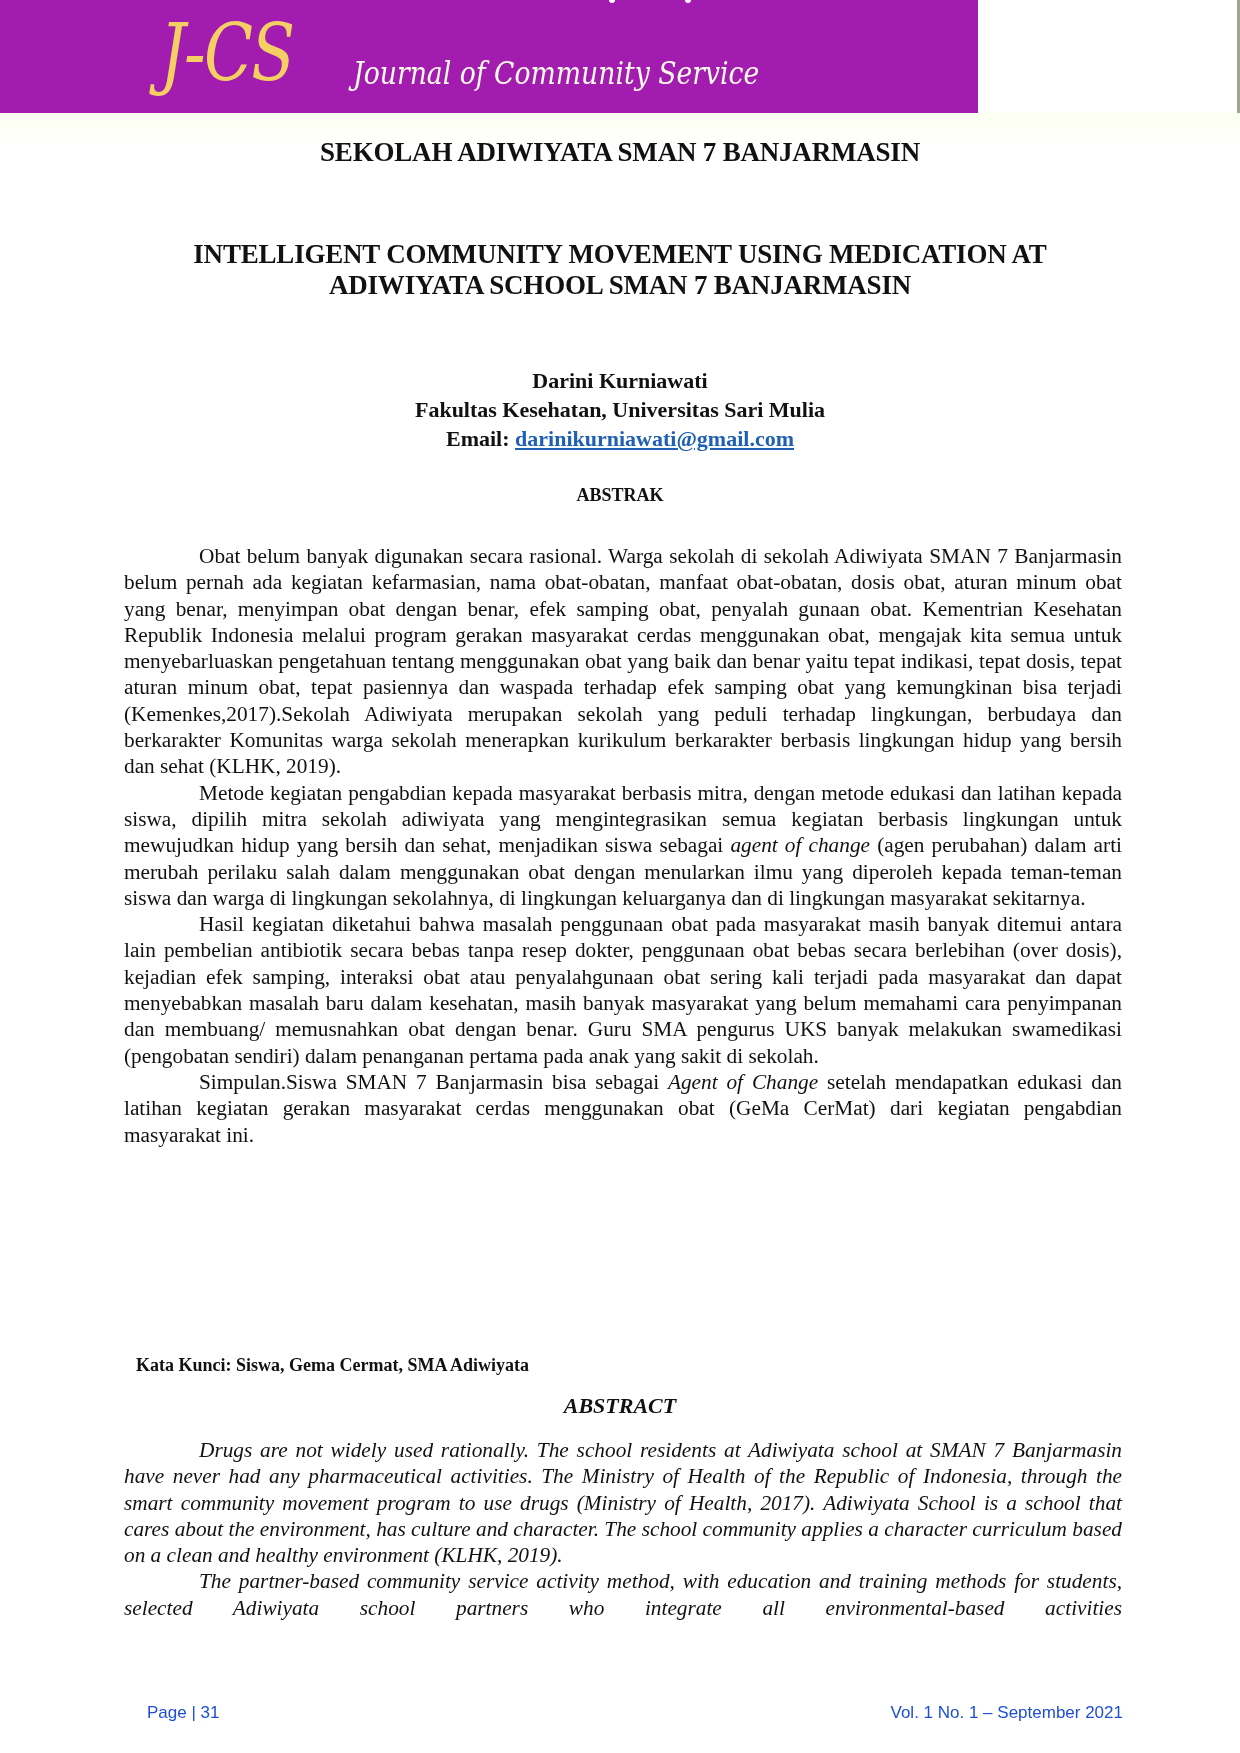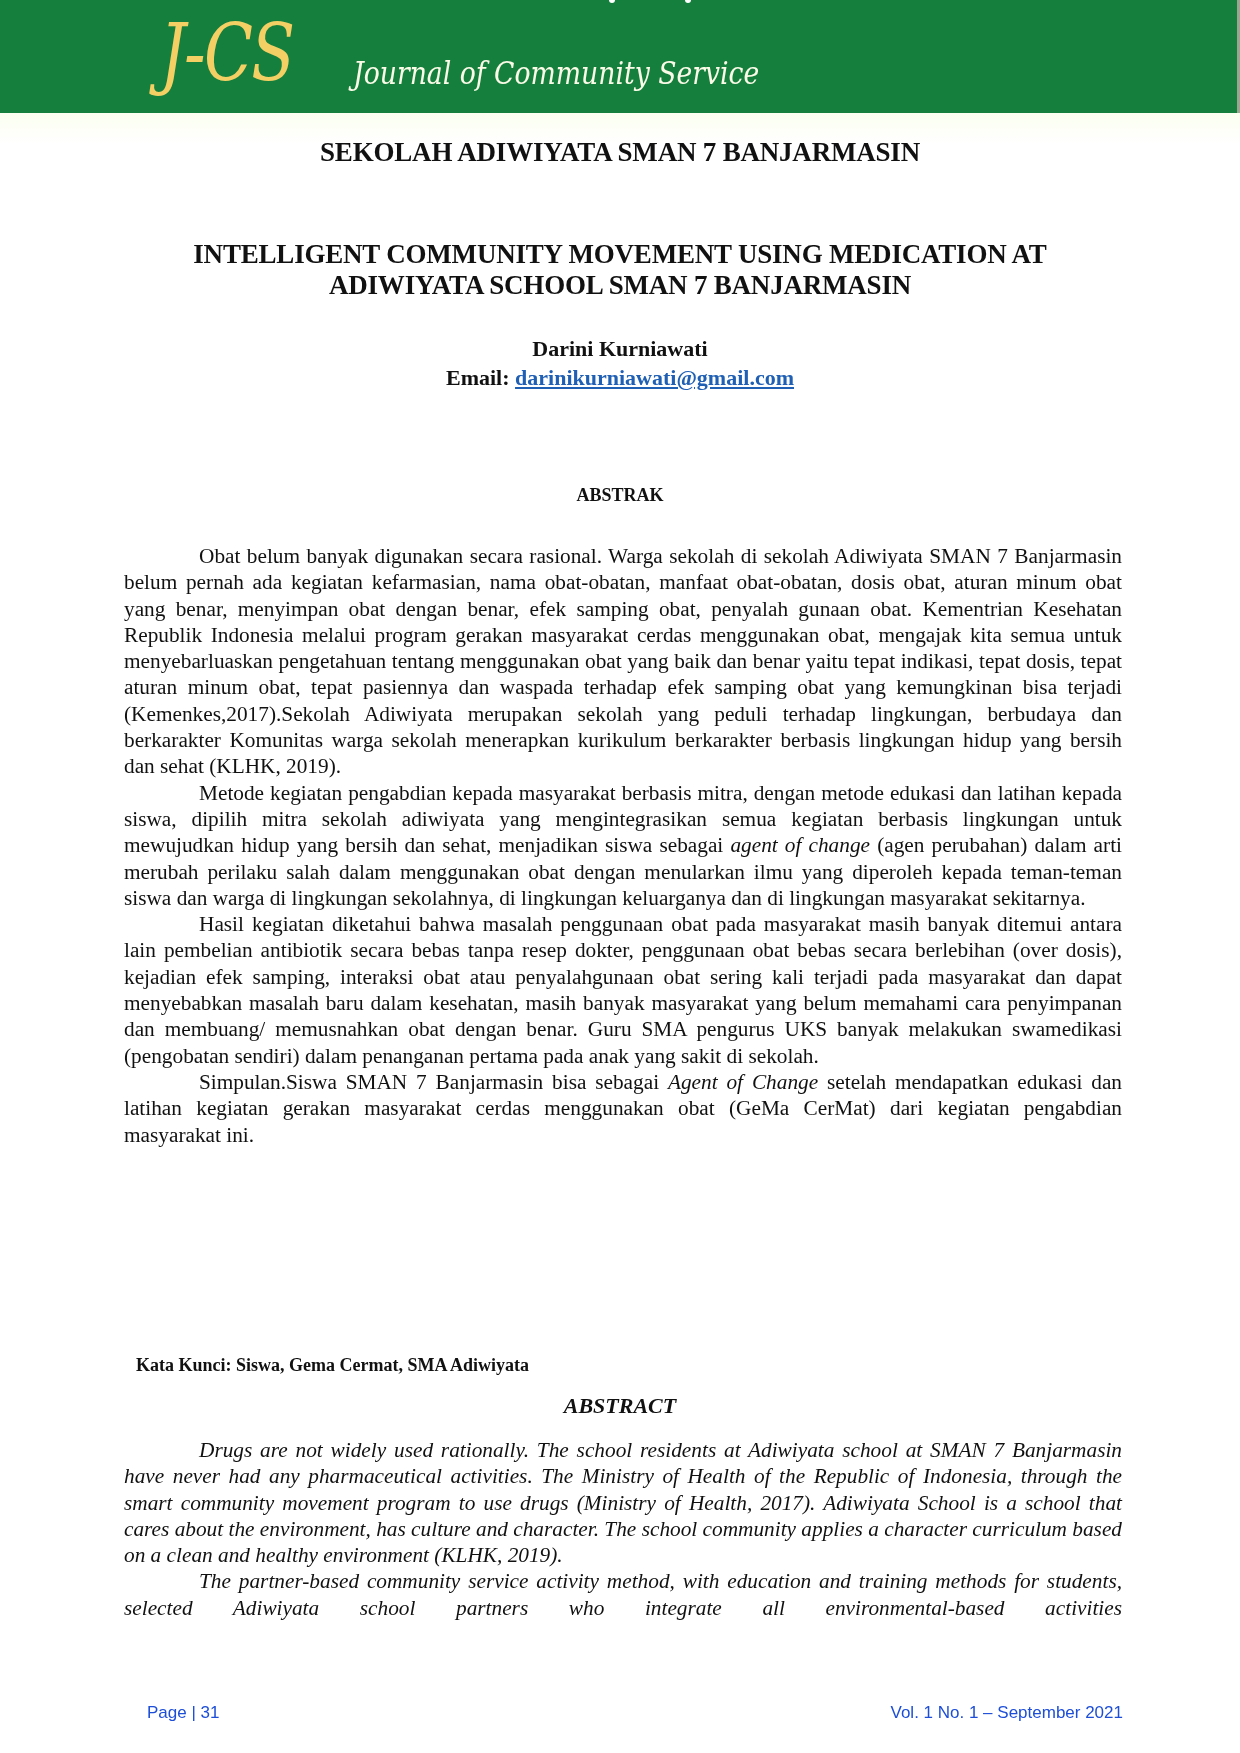--- a/index.html
+++ b/index.html
@@ -3,22 +3,22 @@
 <meta charset="utf-8">
 <style>
   html, body { margin: 0; padding: 0; }
   body {
     width: 1240px; height: 1753px; position: relative; overflow: hidden;
     background: #ffffff;
     font-family: "Liberation Serif", "DejaVu Serif", serif;
     color: #111;
   }
   .banner {
-    position: absolute; left: 0; top: 0; width: 1237px; height: 113px;
-    background: #15803d;
+    position: absolute; left: 0; top: 0; width: 978px; height: 113px;
+    background: #a21caf;
   }
   .banner-edge {
     position: absolute; left: 1237px; top: 0; width: 3px; height: 113px; background: #9aa592;
   }
   .banner-shade {
     position: absolute; left: 0; top: 113px; width: 1240px; height: 30px;
     background: linear-gradient(#fbfff0, #ffffff);
   }
   .clip-glyph {
     position: absolute; top: 0; width: 6px; height: 3px; background: #fff; border-radius: 0 0 3px 3px;
@@ -32,21 +32,21 @@
   .logo-name {
     position: absolute; left: 353px; top: 58px;
     font-family: "DejaVu Serif", serif; font-style: italic;
     font-size: 31px; line-height: 1; color: #fbfbe8;
     transform: scaleX(0.86); transform-origin: left top;
   }
   .center { position: absolute; left: 0; width: 1240px; text-align: center; }
   .title {
     font-weight: bold; font-size: 27px; line-height: 31px; letter-spacing: -0.2px;
   }
-  .author { font-weight: bold; font-size: 22px; line-height: 29px; }
+  .author { font-weight: bold; font-size: 22px; line-height: 29px; margin-top: 32px; }
   .email-link { color: #1f5fb4; text-decoration: underline; text-align: center; }
   .heading { font-weight: bold; font-size: 18px; }
   .heading-italic { font-weight: bold; font-style: italic; font-size: 22px; margin-top: 12px; }
   .body-block {
     position: absolute; left: 124px; width: 998px;
     font-size: 21.3px; line-height: 26.3px; text-align: justify;
   }
   .para { margin: 0; text-indent: 75px; }
   .italic { font-style: italic; }
   .keywords {
@@ -73,20 +73,21 @@
 <div class="center title" style="top:137px">
   <div>SEKOLAH ADIWIYATA SMAN 7 BANJARMASIN</div>
 </div>
 <div class="center title" style="top:239px">
   <div>INTELLIGENT COMMUNITY MOVEMENT USING MEDICATION AT</div>
   <div>ADIWIYATA SCHOOL SMAN 7 BANJARMASIN</div>
 </div>
 
 <div class="center author" style="top:334px">
   <div>Darini Kurniawati</div>
+  <div>Fakultas Kesehatan, Universitas Sari Mulia</div>
   <div>
     <span>Email:</span>
     <a class="email-link" href="mailto:darinikurniawati@gmail.com">darinikurniawati@gmail.com</a>
   </div>
 </div>
 
 <div class="center heading" style="top:485px">ABSTRAK</div>
 
 <div class="body-block" style="top:543px">
   <p class="para">Obat belum banyak digunakan secara rasional. Warga sekolah di sekolah Adiwiyata SMAN 7 Banjarmasin belum pernah ada kegiatan kefarmasian, nama obat-obatan, manfaat obat-obatan, dosis obat, aturan minum obat yang benar, menyimpan obat dengan benar, efek samping obat, penyalah gunaan obat. Kementrian Kesehatan Republik Indonesia melalui program gerakan masyarakat cerdas menggunakan obat, mengajak kita semua untuk menyebarluaskan pengetahuan tentang menggunakan obat yang baik dan benar yaitu tepat indikasi, tepat dosis, tepat aturan minum obat, tepat pasiennya dan waspada terhadap efek samping obat yang kemungkinan bisa terjadi (Kemenkes,2017).Sekolah Adiwiyata merupakan sekolah yang peduli terhadap lingkungan, berbudaya dan berkarakter Komunitas warga sekolah  menerapkan kurikulum berkarakter berbasis lingkungan hidup yang bersih dan sehat (KLHK, 2019).</p>

